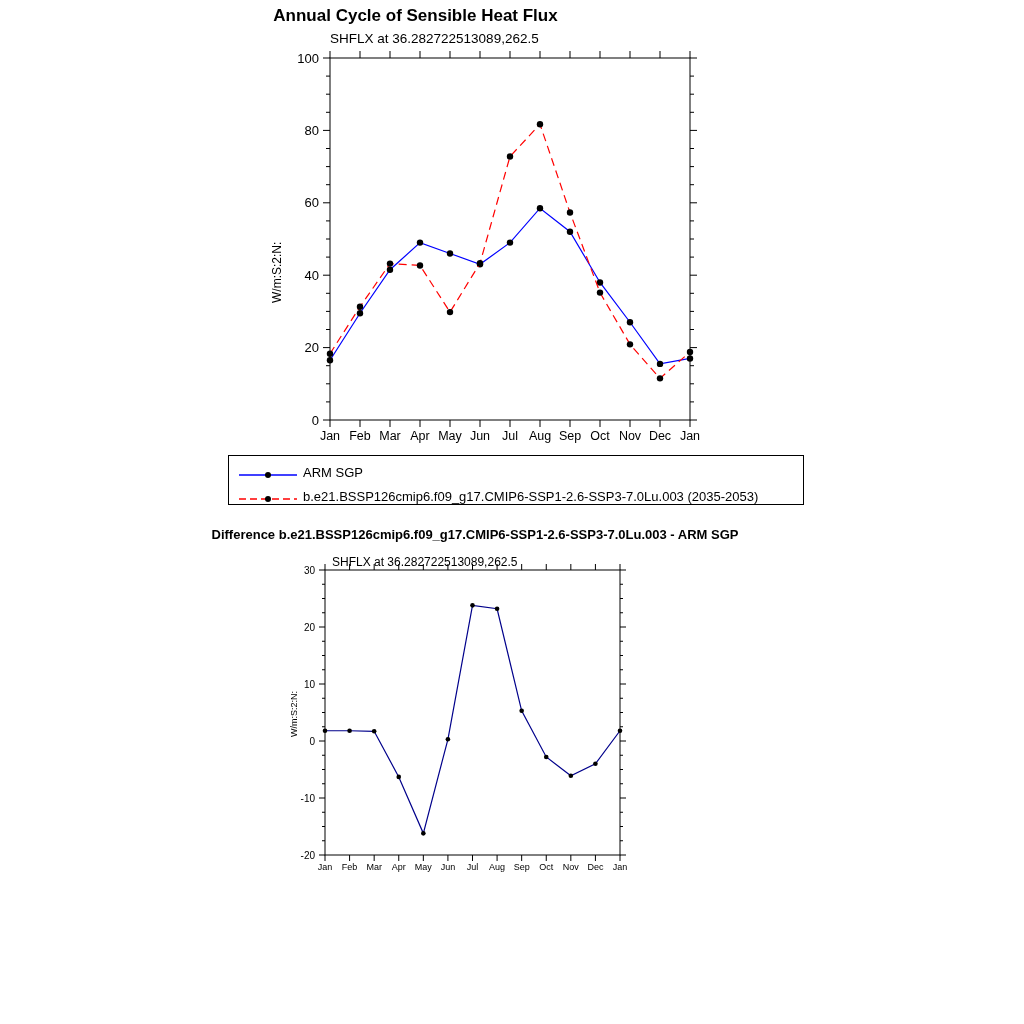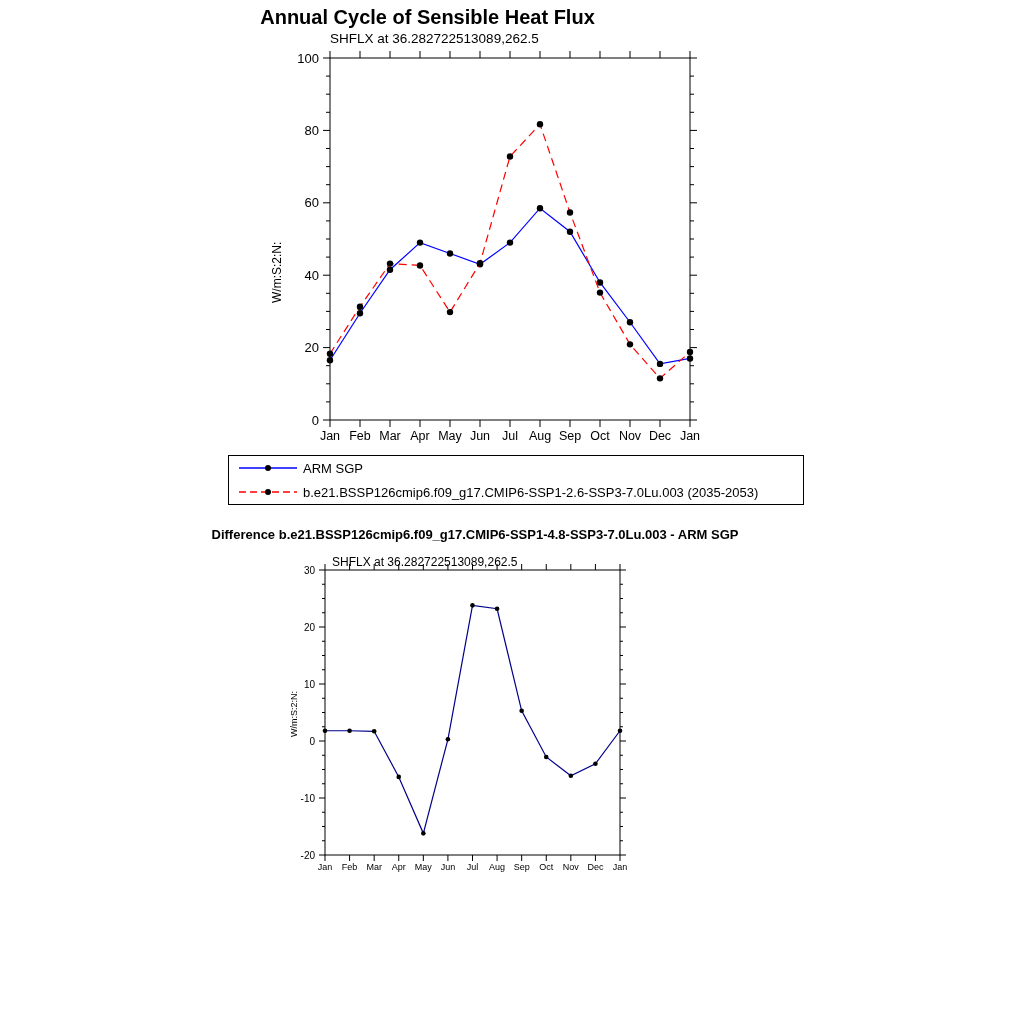--- a/index.html
+++ b/index.html
@@ -1,23 +1,23 @@
 <!DOCTYPE html>
 <html><head>
 <meta charset="utf-8">
 <style>
   html,body{margin:0;padding:0;background:#fff;}
   #page{position:relative;width:1024px;height:1024px;background:#fff;font-family:"Liberation Sans",sans-serif;color:#000;overflow:hidden;}
   .title{position:absolute;font-weight:bold;text-align:center;}
-  #title1{left:12px;top:6px;width:831px;font-size:20px;}
+  #title1{left:0;top:6px;width:831px;font-size:17px;}
   #subtitle1{position:absolute;left:330px;top:31px;font-size:13.5px;}
   #ylabel1{position:absolute;left:270px;top:303px;transform-origin:0 0;transform:rotate(-90deg);font-size:12px;white-space:nowrap;}
   #chart1{position:absolute;left:230px;top:48px;}
   #legend{position:absolute;left:228px;top:455px;width:574px;border:1px solid #000;background:#fff;}
-  .legend-row{display:flex;align-items:center;height:24px;padding-left:8px;font-size:13px;white-space:nowrap;}
+  .legend-row{display:flex;align-items:flex-end;height:24px;padding-left:8px;font-size:13px;white-space:nowrap;}
   .legend-sample{margin-right:4px;flex:0 0 auto;}
   #title2{left:0;top:527px;width:950px;font-size:13px;}
   #subtitle2{position:absolute;left:332px;top:555px;font-size:12px;}
   #ylabel2{position:absolute;left:289px;top:737px;transform-origin:0 0;transform:rotate(-90deg);font-size:9px;white-space:nowrap;}
   #chart2{position:absolute;left:240px;top:555px;}
   svg text{font-family:"Liberation Sans",sans-serif;fill:#000;}
 </style>
 </head>
 <body>
 
@@ -155,21 +155,21 @@
     </div>
     <div class="legend-row">
       <svg class="legend-sample" width="62" height="10">
         <line x1="2" y1="5" x2="60" y2="5" stroke-width="1.3" stroke-dasharray="7,4" stroke="#ff0000"></line>
         <circle cx="31" cy="5" r="3" fill="#000"></circle>
       </svg>
       <span>b.e21.BSSP126cmip6.f09_g17.CMIP6-SSP1-2.6-SSP3-7.0Lu.003 (2035-2053)</span>
     </div>
   </div>
 
-  <div id="title2" class="title">Difference b.e21.BSSP126cmip6.f09_g17.CMIP6-SSP1-4.8-SSP3-7.0Lu.003 - ARM SGP</div>
+  <div id="title2" class="title">Difference b.e21.BSSP126cmip6.f09_g17.CMIP6-SSP1-2.6-SSP3-7.0Lu.003 - ARM SGP</div>
   <div id="subtitle2">SHFLX at 36.282722513089,262.5</div>
   <div id="ylabel2">W/m:S:2:N:</div>
   <svg id="chart2" width="450" height="330">
       <rect x="85" y="15" width="295" height="285" fill="none" stroke="#000" stroke-width="1"></rect>
       <line x1="85" y1="300" x2="79" y2="300" stroke="#000"></line>
       <line x1="380" y1="300" x2="386" y2="300" stroke="#000"></line>
       <text x="75" y="303.6" text-anchor="end" font-size="10">-20</text>
       <line x1="85" y1="243" x2="79" y2="243" stroke="#000"></line>
       <line x1="380" y1="243" x2="386" y2="243" stroke="#000"></line>
       <text x="75" y="246.6" text-anchor="end" font-size="10">-10</text>

